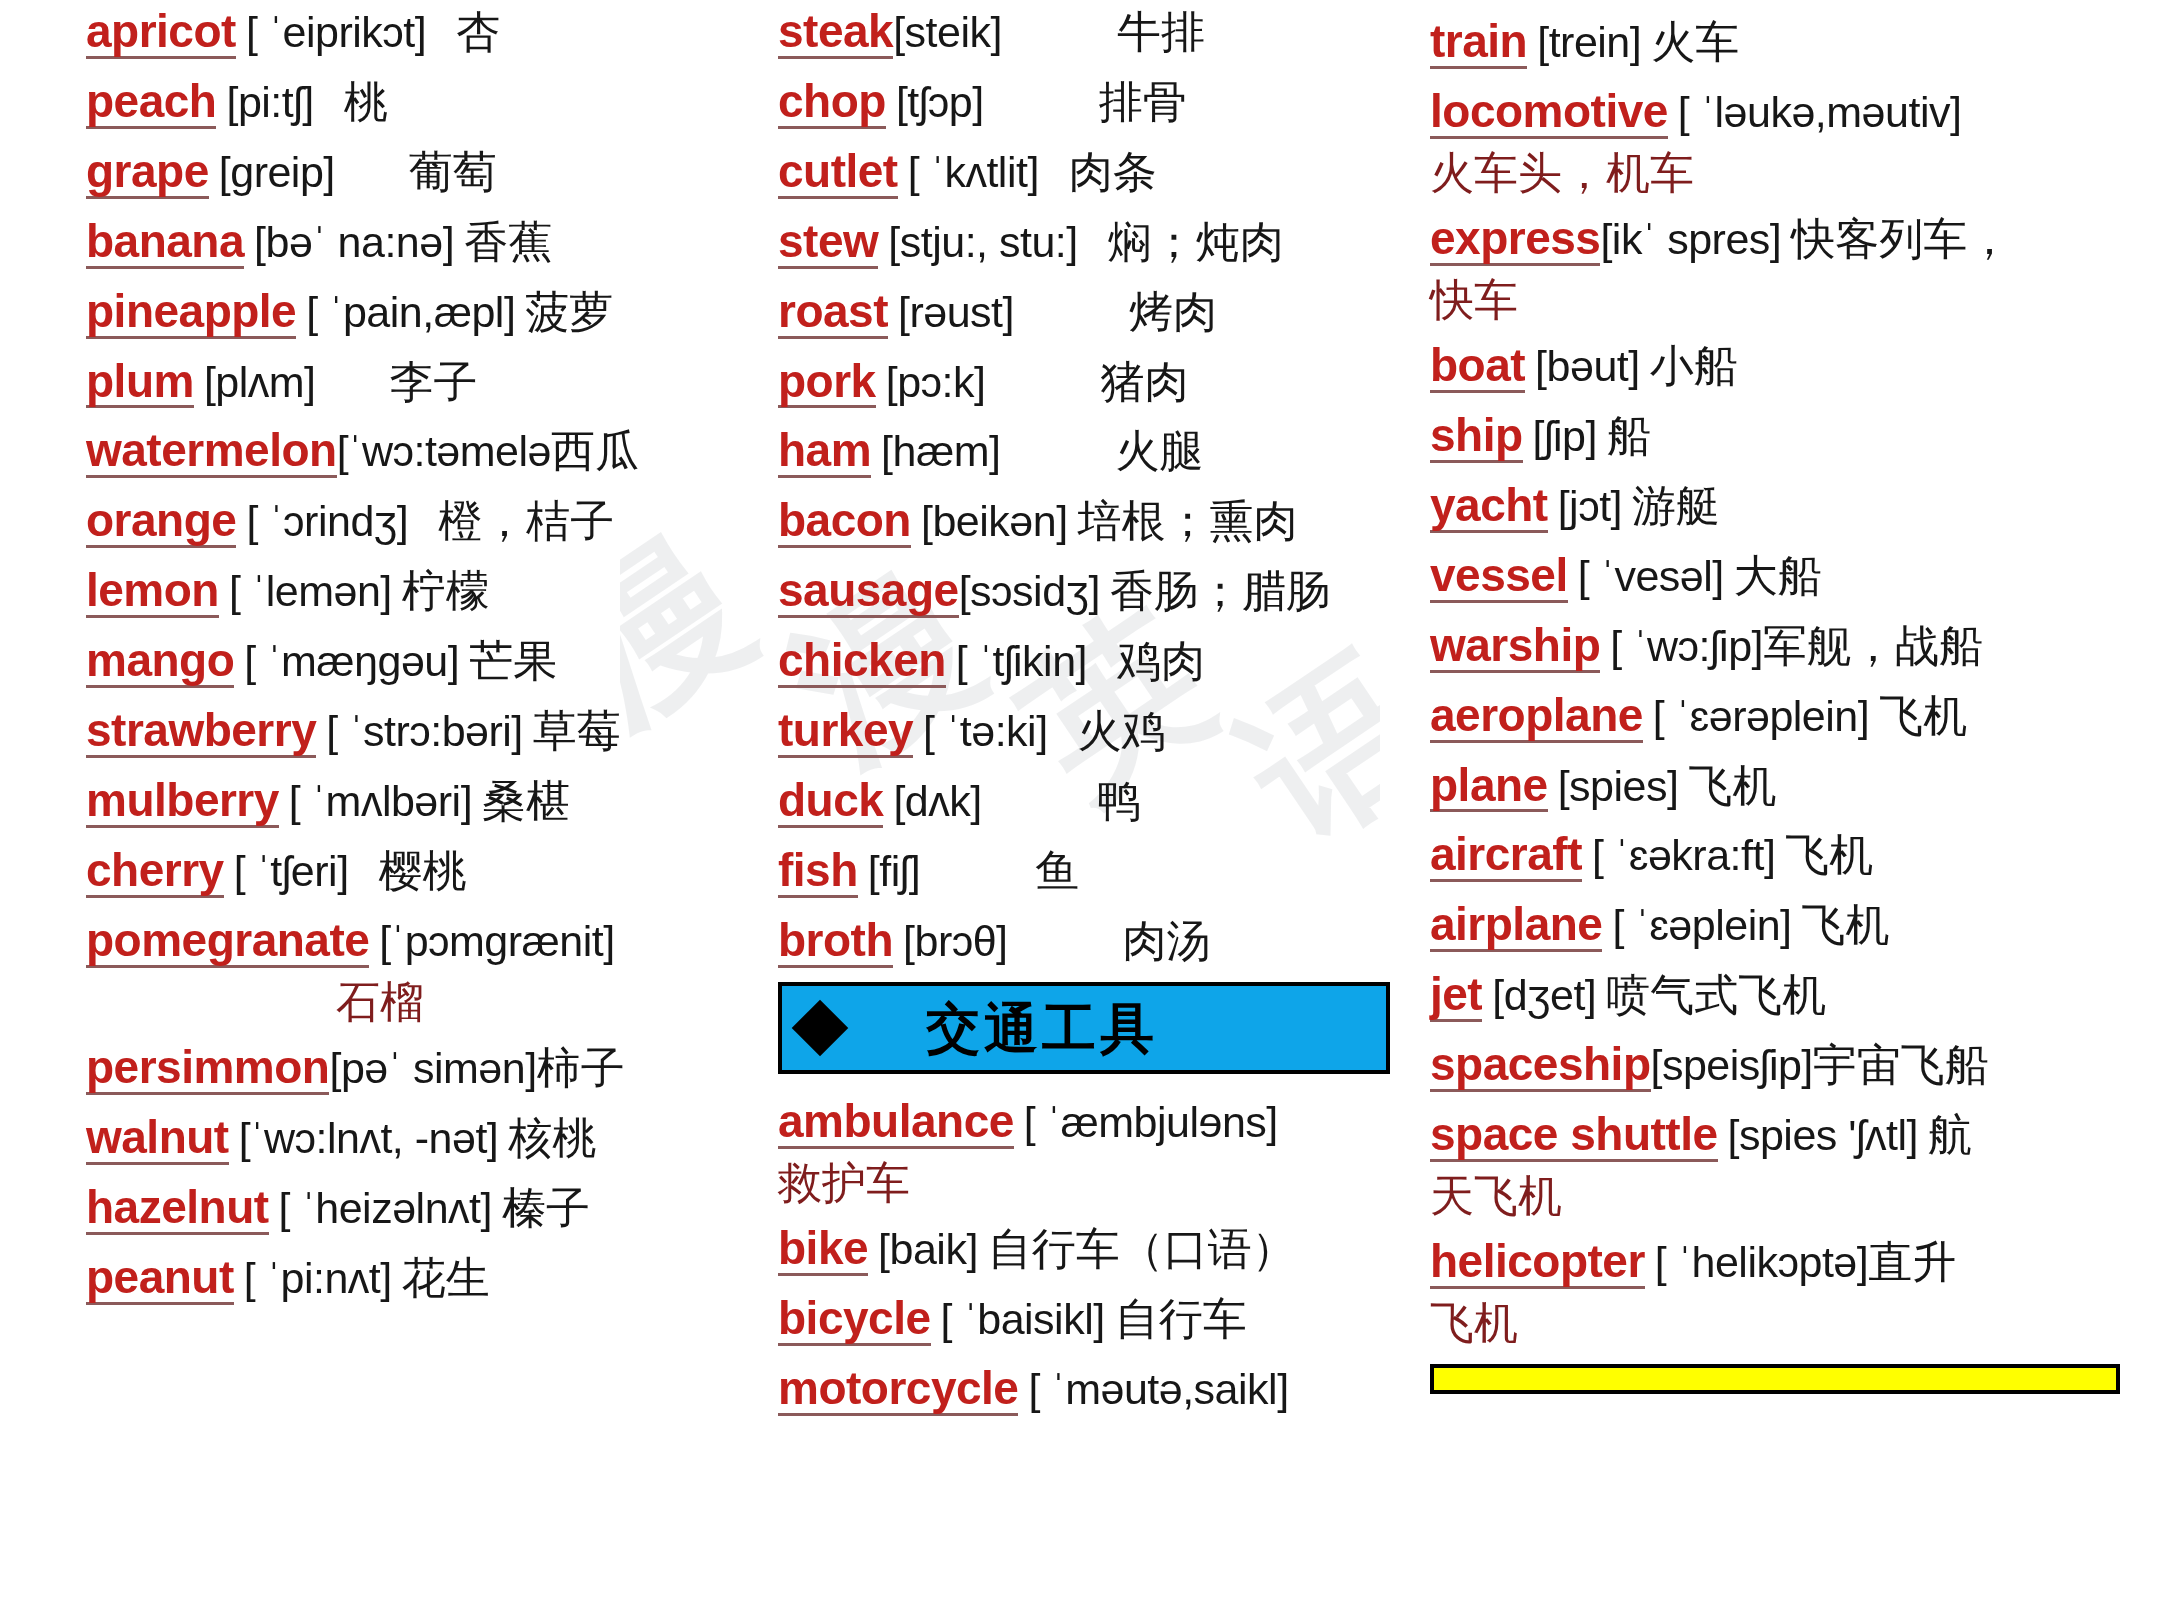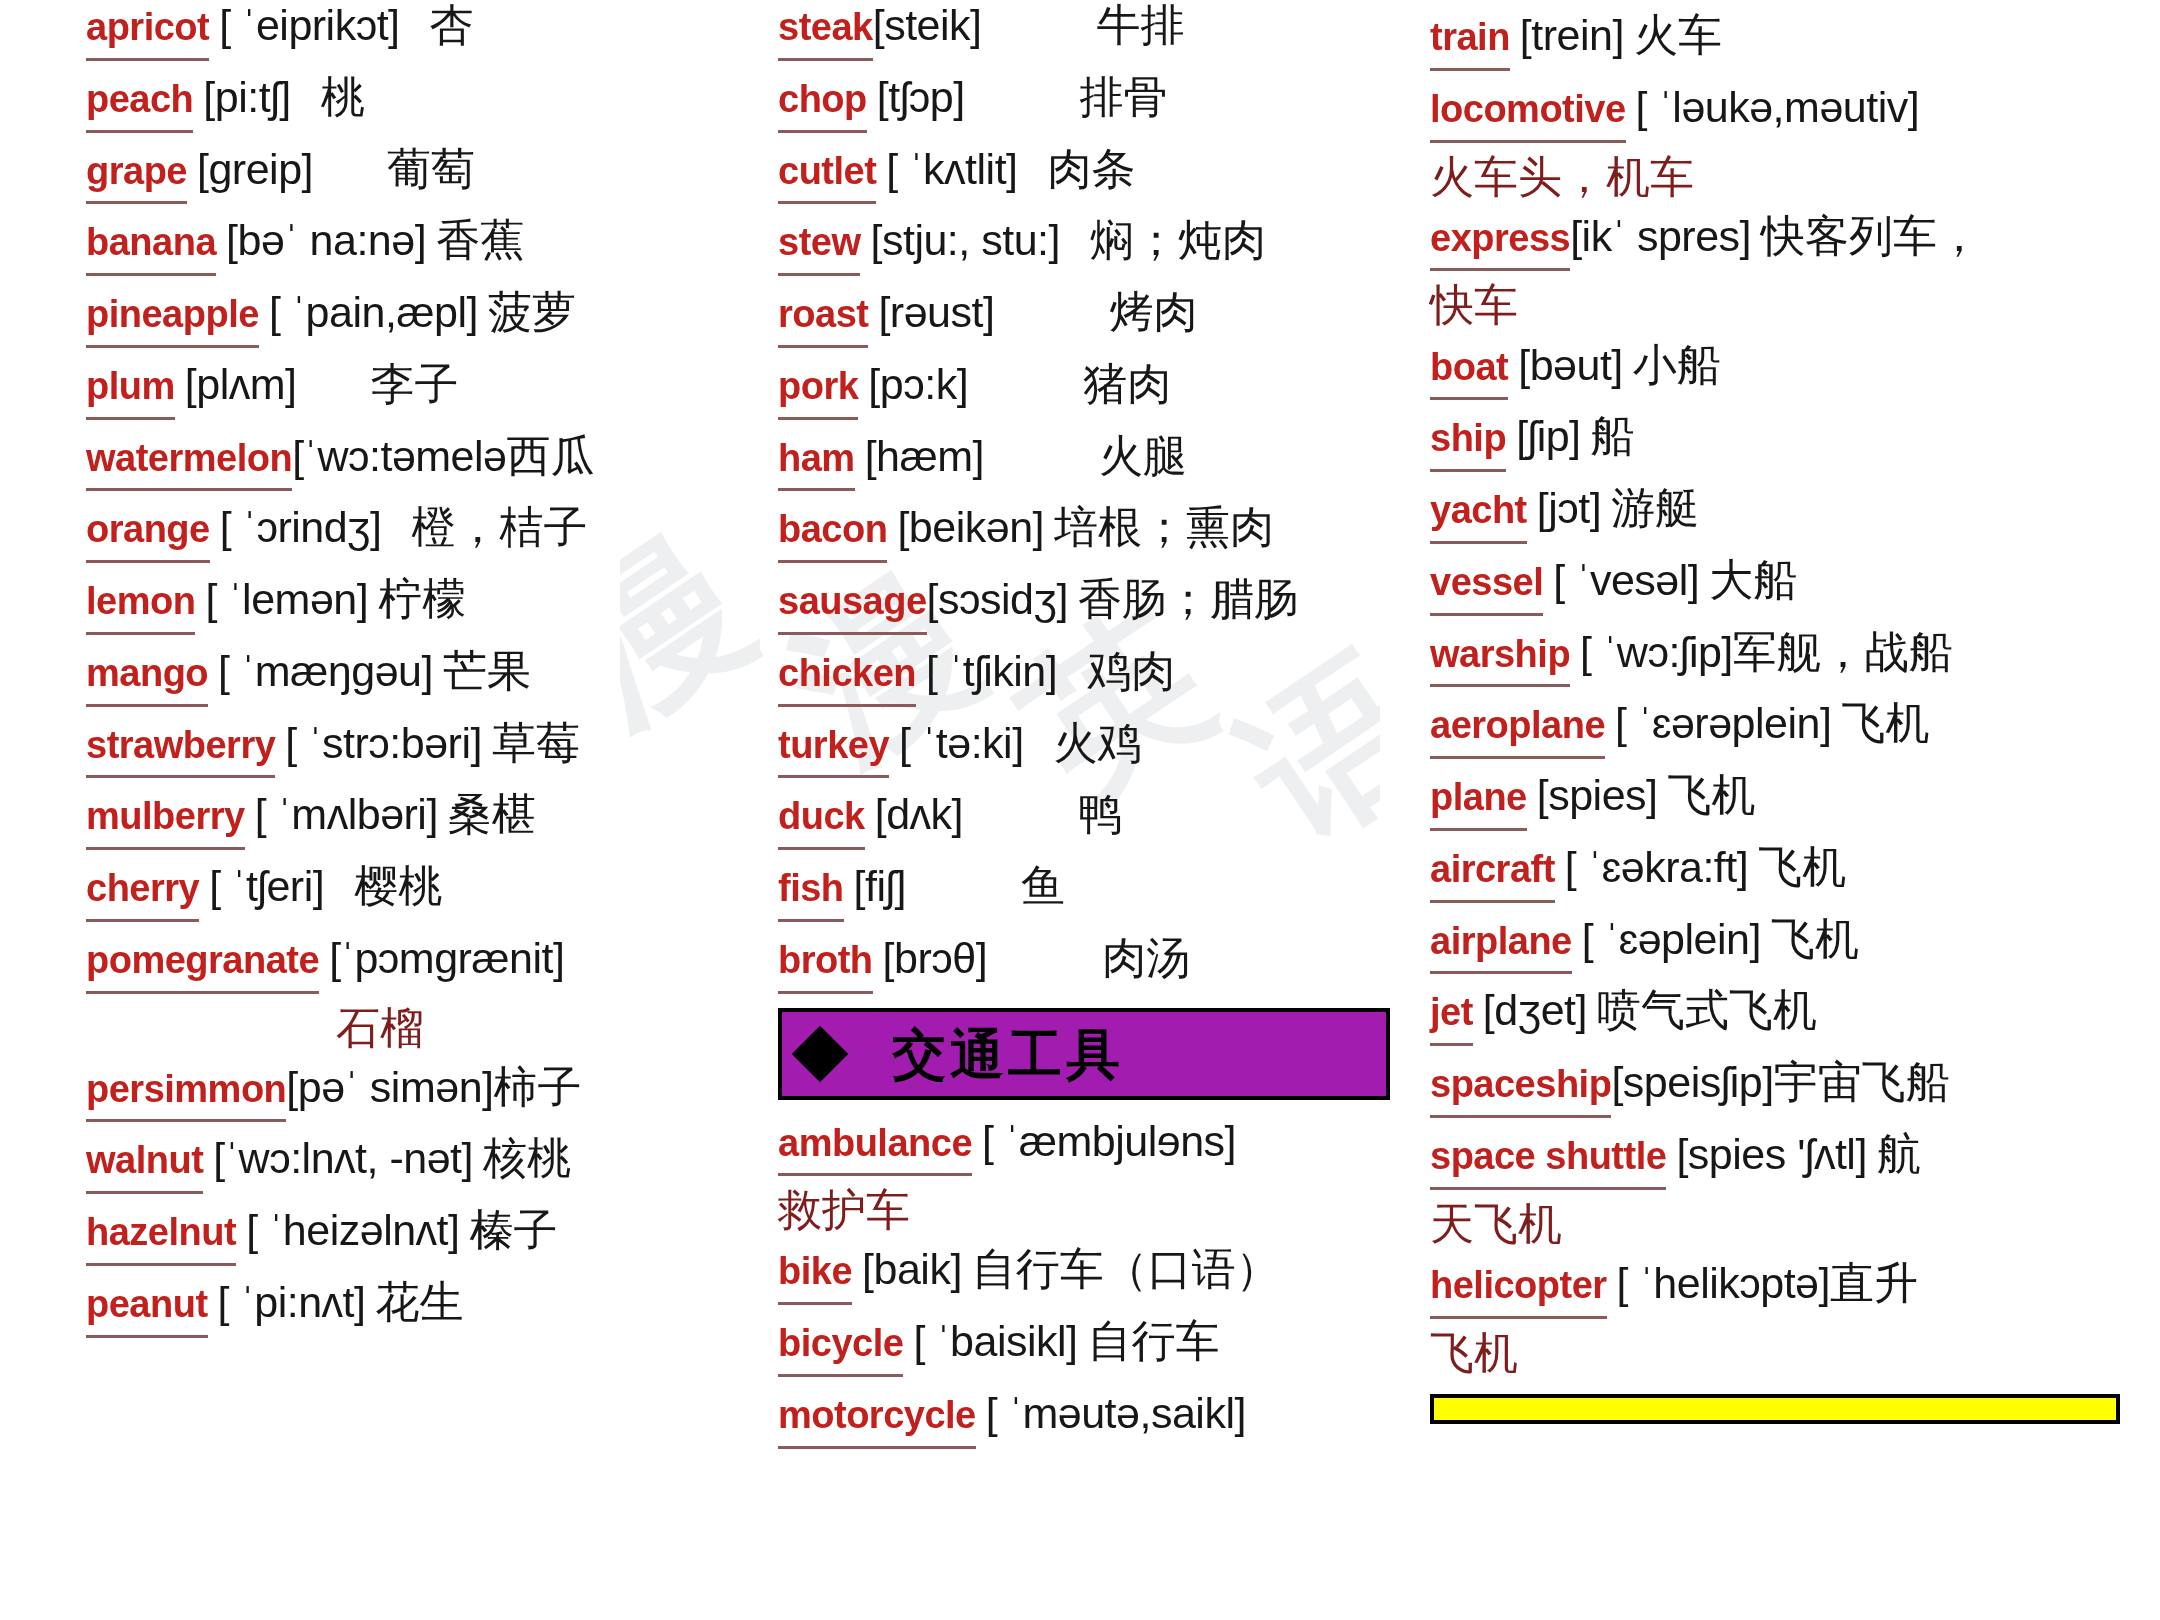--- a/index.html
+++ b/index.html
@@ -51,24 +51,24 @@
   .entry {
     display: block;
     white-space: nowrap;
     line-height: 1.0;
     margin-bottom: 11px;
   }
 
   .word {
     color: #c1201c;
     font-weight: bold;
-    font-size: 38px;
+    font-size: 46px;
     letter-spacing: -0.5px;
     border-bottom: 3px solid #8b5a5a;
-    padding-bottom: 11px;
+    padding-bottom: 1px;
     display: inline-block;
     line-height: 1.02;
     margin-top: 8px;
   }
   .phon {
     color: #171717;
     font-size: 43px;
     font-weight: 400;
     letter-spacing: -0.5px;
     display: inline-block;
@@ -90,30 +90,31 @@
     margin-bottom: 11px;
   }
   .cont.indent { padding-left: 250px; }
   .gap-sm { display: inline-block; width: 10px; }
   .gap-md { display: inline-block; width: 30px; }
   .gap-lg { display: inline-block; width: 74px; }
   .gap-xl { display: inline-block; width: 115px; }
 
   
   .section-banner {
-    background: #a21caf;
+    background: #0ea5e9;
     border: 4px solid #000000;
     box-sizing: border-box;
     width: 612px;
     height: 92px;
     display: flex;
     align-items: center;
     padding-left: 18px;
     margin-top: 14px;
     margin-bottom: 16px;
+    gap: 34px;
   }
   .section-banner .diamond {
     width: 40px;
     height: 40px;
     background: #000;
     transform: rotate(45deg);
     margin-right: 52px;
     flex: none;
   }
   .section-banner .section-title {

